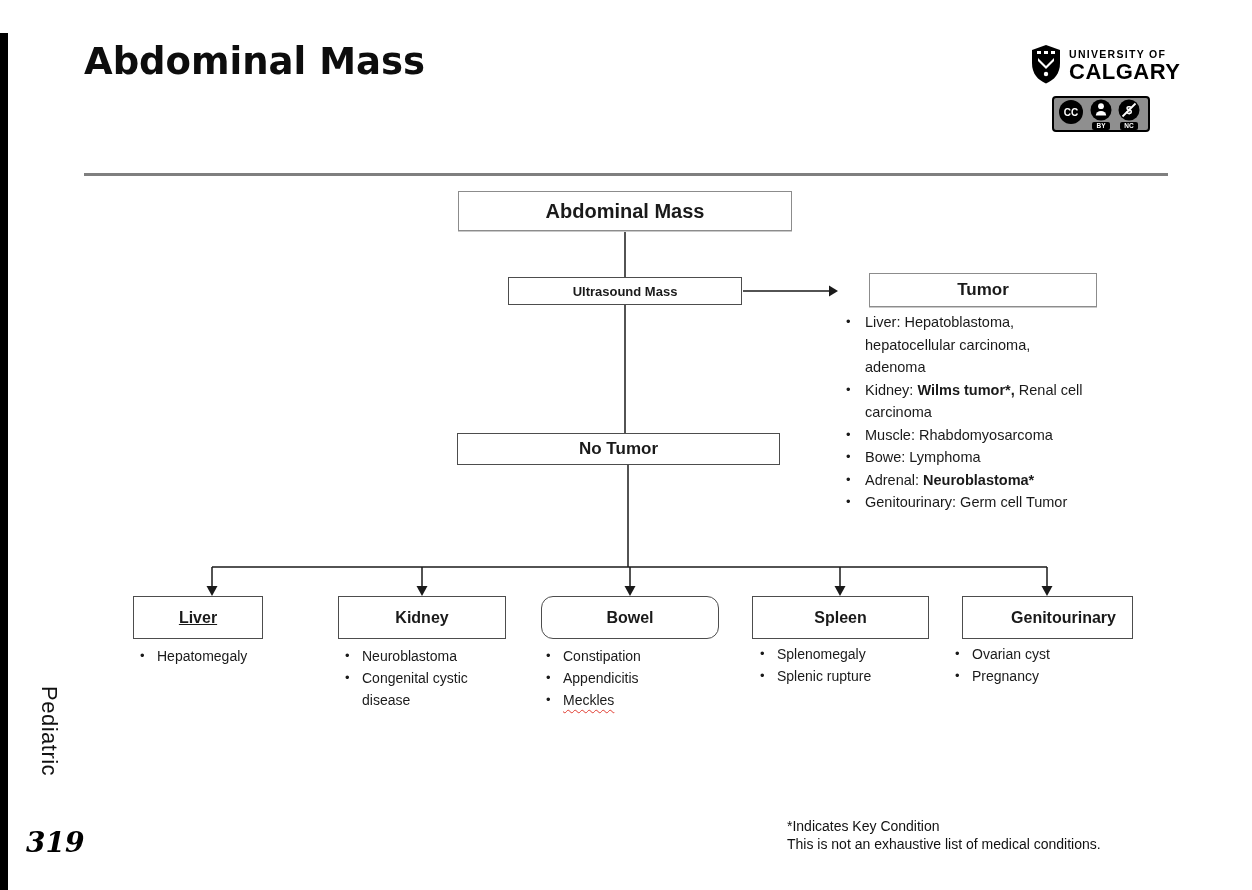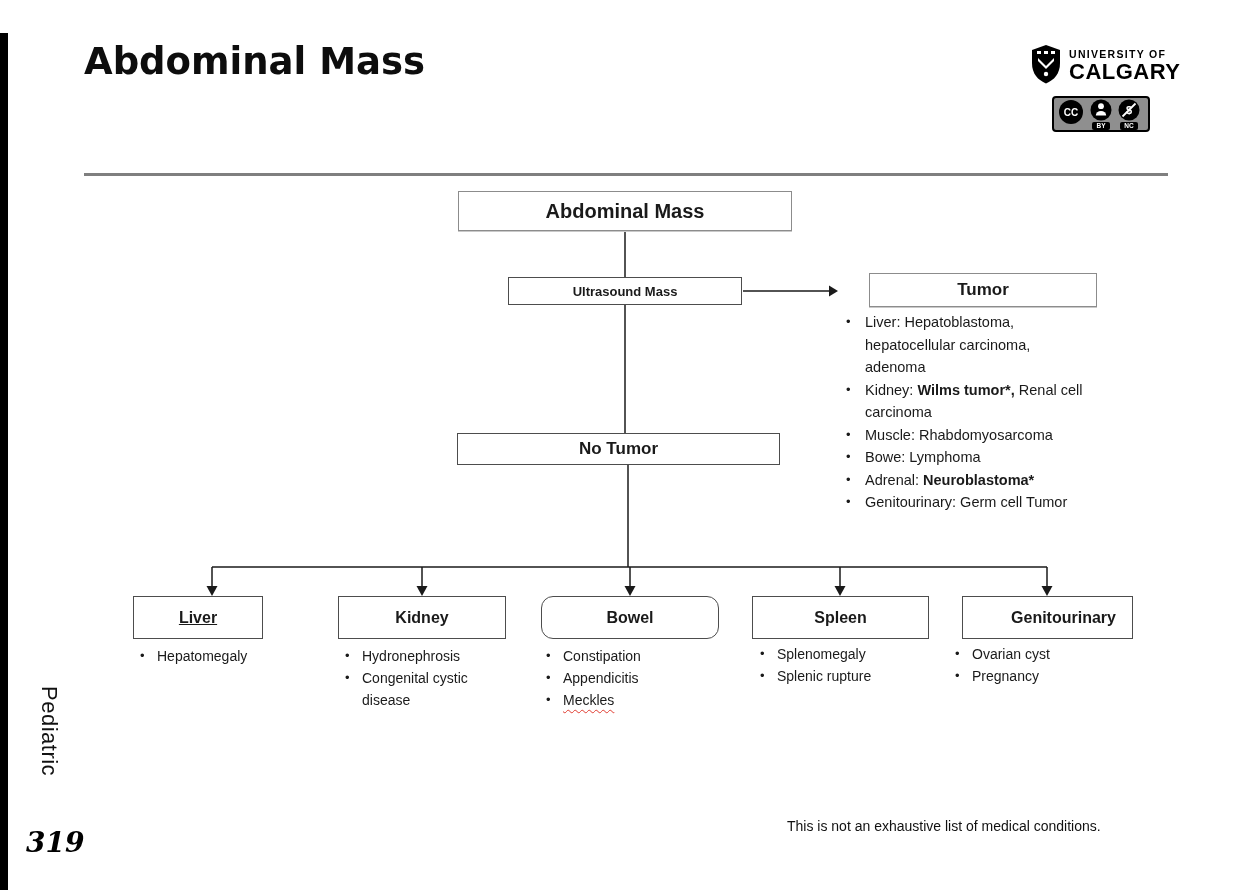--- a/index.html
+++ b/index.html
@@ -209,21 +209,21 @@
     <span>Genitourinary</span>
   </div>
 
   <div class="abs list branch-list list-liver">
     <div class="li">
         <span class="txt">Hepatomegaly</span>
       </div>
   </div>
   <div class="abs list branch-list list-kidney">
     <div class="li">
-        <span class="txt">Hydronephrosis</span>
+        <span class="txt">Neuroblastoma</span>
       </div>
     <div class="li">
         <span class="txt">Congenital cystic
 disease</span>
       </div>
   </div>
   <div class="abs list branch-list list-bowel">
     <div class="li">
         <span class="txt">Constipation</span>
       </div>
@@ -248,16 +248,17 @@
       </div>
     <div class="li">
         <span class="txt">Pregnancy</span>
       </div>
   </div>
 
   <div class="abs pediatric">Pediatric</div>
   <div class="abs page-number">319</div>
 
   <div class="abs footer">
+    <div>*Indicates Key Condition</div>
     <div>This is not an exhaustive list of medical conditions.</div>
   </div>
 
 </div>
 
 </body></html>

